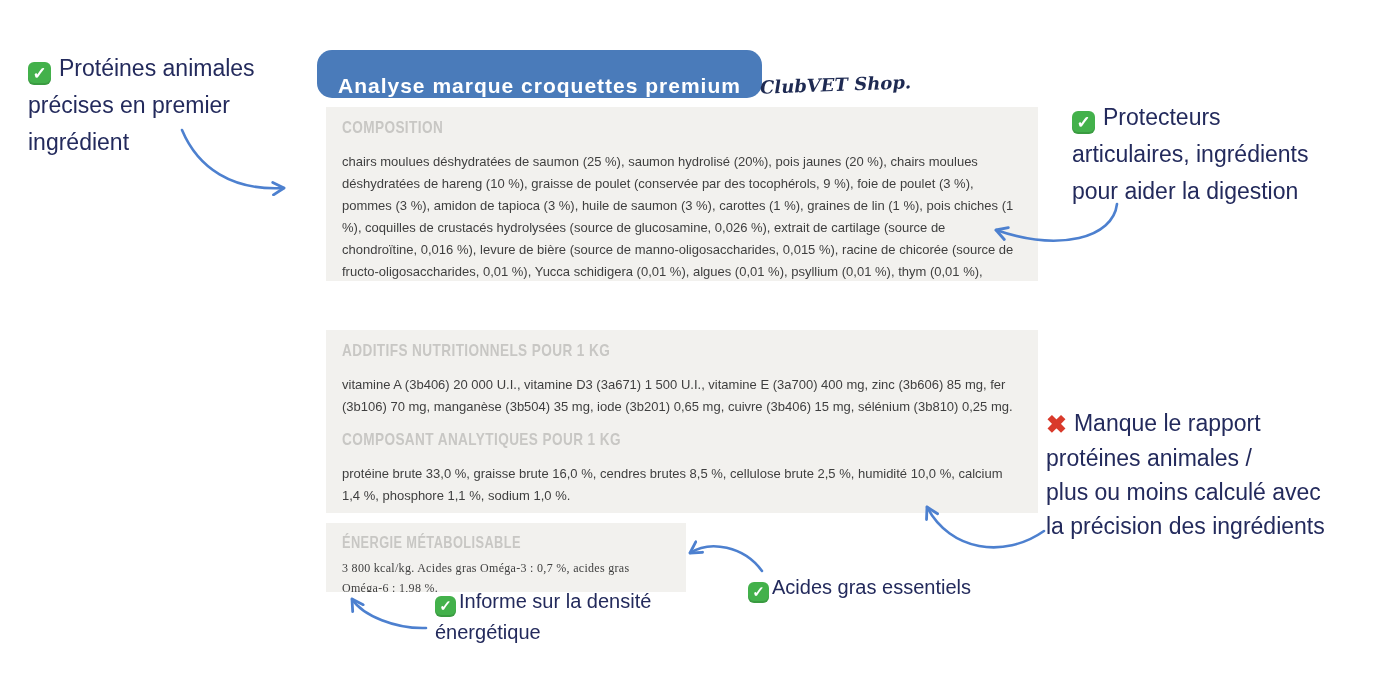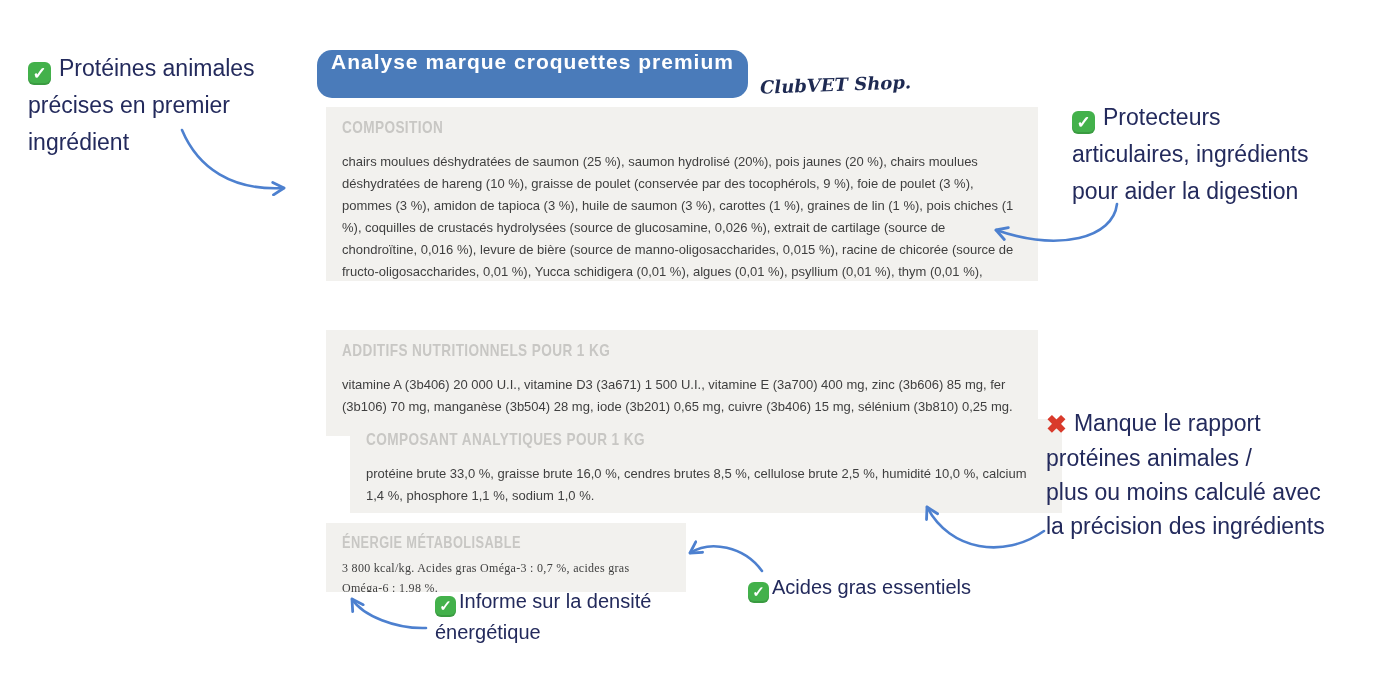--- a/index.html
+++ b/index.html
@@ -3,21 +3,21 @@
 <meta charset="utf-8">
 <style>
   * { box-sizing: border-box; margin: 0; padding: 0; }
   html, body { width: 1382px; height: 692px; background: #ffffff; overflow: hidden; }
   body { position: relative; font-family: "Liberation Sans", sans-serif; }
 
   
   .banner {
     position: absolute; left: 317px; top: 50px; height: 48px;
     background: #4a7bba; border-radius: 15px;
-    display: flex; align-items: flex-start; padding: 0 14px;
+    display: flex; align-items: flex-end; padding: 0 21px;
   }
   .banner-title {
     color: #ffffff; font-size: 21px; font-weight: bold; letter-spacing: 1px;
     white-space: nowrap;
   }
   .brand-script {
     position: absolute; left: 760px; top: 74px;
     font-family: "DejaVu Serif", serif; font-style: italic; font-weight: bold;
     color: #1e2a52; font-size: 18px; transform: rotate(-2deg); white-space: nowrap;
   }
@@ -28,21 +28,21 @@
     background: #f2f1ee; padding: 11px 16px; overflow: hidden;
   }
   .panel-heading {
     color: #c8c7c4; font-weight: bold; font-size: 17px; letter-spacing: 0.5px;
     transform: scaleX(0.8); transform-origin: left center; white-space: nowrap;
     margin-bottom: 13px;
   }
   .panel-body { color: #3f3f3f; font-size: 13px; line-height: 22px; }
   #panel-composition { top: 107px; height: 174px; }
   #panel-additifs    { top: 302px; height: 106px; margin-top: 28px; }
-  #panel-composant   { top: 419px; height: 94px; margin-left: 24px; }
+  #panel-composant   { top: 419px; height: 94px; }
   #panel-energie     { top: 523px; height: 69px; width: 360px; }
   #panel-energie .panel-body { font-size: 12px; letter-spacing: 0.3px; line-height: 20px; font-family: Liberation Serif, serif; }
   #panel-energie .panel-heading { margin-bottom: 6px; font-size: 16px; }
 
   
   .note { position: absolute; color: #232a5c; }
   .note-line { white-space: nowrap; }
   .note-lg .note-line { font-size: 23px; line-height: 37px; }
   .note-sm .note-line { font-size: 20px; line-height: 30px; }
   #note-proteines  { left: 28px;  top: 50px; }
@@ -75,21 +75,21 @@
   <span class="banner-title">Analyse marque croquettes premium</span>
 </div>
 <div class="brand-script">ClubVET Shop.</div>
 
 <div class="panel" id="panel-composition">
   <div class="panel-heading">COMPOSITION</div>
   <div class="panel-body">chairs moulues déshydratées de saumon (25 %), saumon hydrolisé (20%), pois jaunes (20 %), chairs moulues déshydratées de hareng (10 %), graisse de poulet (conservée par des tocophérols, 9 %), foie de poulet (3 %), pommes (3 %), amidon de tapioca  (3 %), huile de saumon (3 %), carottes (1 %), graines de lin (1 %), pois chiches (1 %), coquilles de crustacés hydrolysées (source de glucosamine, 0,026 %), extrait de cartilage (source de chondroïtine, 0,016 %), levure de bière (source de manno-oligosaccharides, 0,015 %), racine de chicorée (source de fructo-oligosaccharides, 0,01 %), Yucca schidigera (0,01 %), algues (0,01 %), psyllium (0,01 %), thym (0,01 %), romarin (0,01 %), origan (0,01 %), airelles (0,0008 %), myrtilles (0,0008 %), framboises (0,0008 %).</div>
 </div>
 <div class="panel" id="panel-additifs">
   <div class="panel-heading">ADDITIFS NUTRITIONNELS POUR 1 KG</div>
-  <div class="panel-body">vitamine A (3b406) 20 000 U.I., vitamine D3 (3a671) 1 500 U.I., vitamine E (3a700) 400 mg, zinc (3b606) 85 mg, fer (3b106) 70 mg, manganèse (3b504) 28 mg, iode (3b201) 0,65 mg, cuivre (3b406) 15 mg, sélénium (3b810) 0,25 mg.</div>
+  <div class="panel-body">vitamine A (3b406) 20 000 U.I., vitamine D3 (3a671) 1 500 U.I., vitamine E (3a700) 400 mg, zinc (3b606) 85 mg, fer (3b106) 70 mg, manganèse (3b504) 35 mg, iode (3b201) 0,65 mg, cuivre (3b406) 15 mg, sélénium (3b810) 0,25 mg.</div>
 </div>
 <div class="panel" id="panel-composant">
   <div class="panel-heading">COMPOSANT ANALYTIQUES POUR 1 KG</div>
   <div class="panel-body">protéine brute 33,0 %, graisse brute 16,0 %, cendres brutes 8,5 %, cellulose brute 2,5 %, humidité 10,0 %, calcium 1,4 %, phosphore 1,1 %, sodium 1,0 %.</div>
 </div>
 <div class="panel" id="panel-energie">
   <div class="panel-heading">ÉNERGIE MÉTABOLISABLE</div>
   <div class="panel-body">3 800 kcal/kg. Acides gras Oméga-3 : 0,7 %, acides gras Oméga-6 : 1,98 %.</div>
 </div>
 

